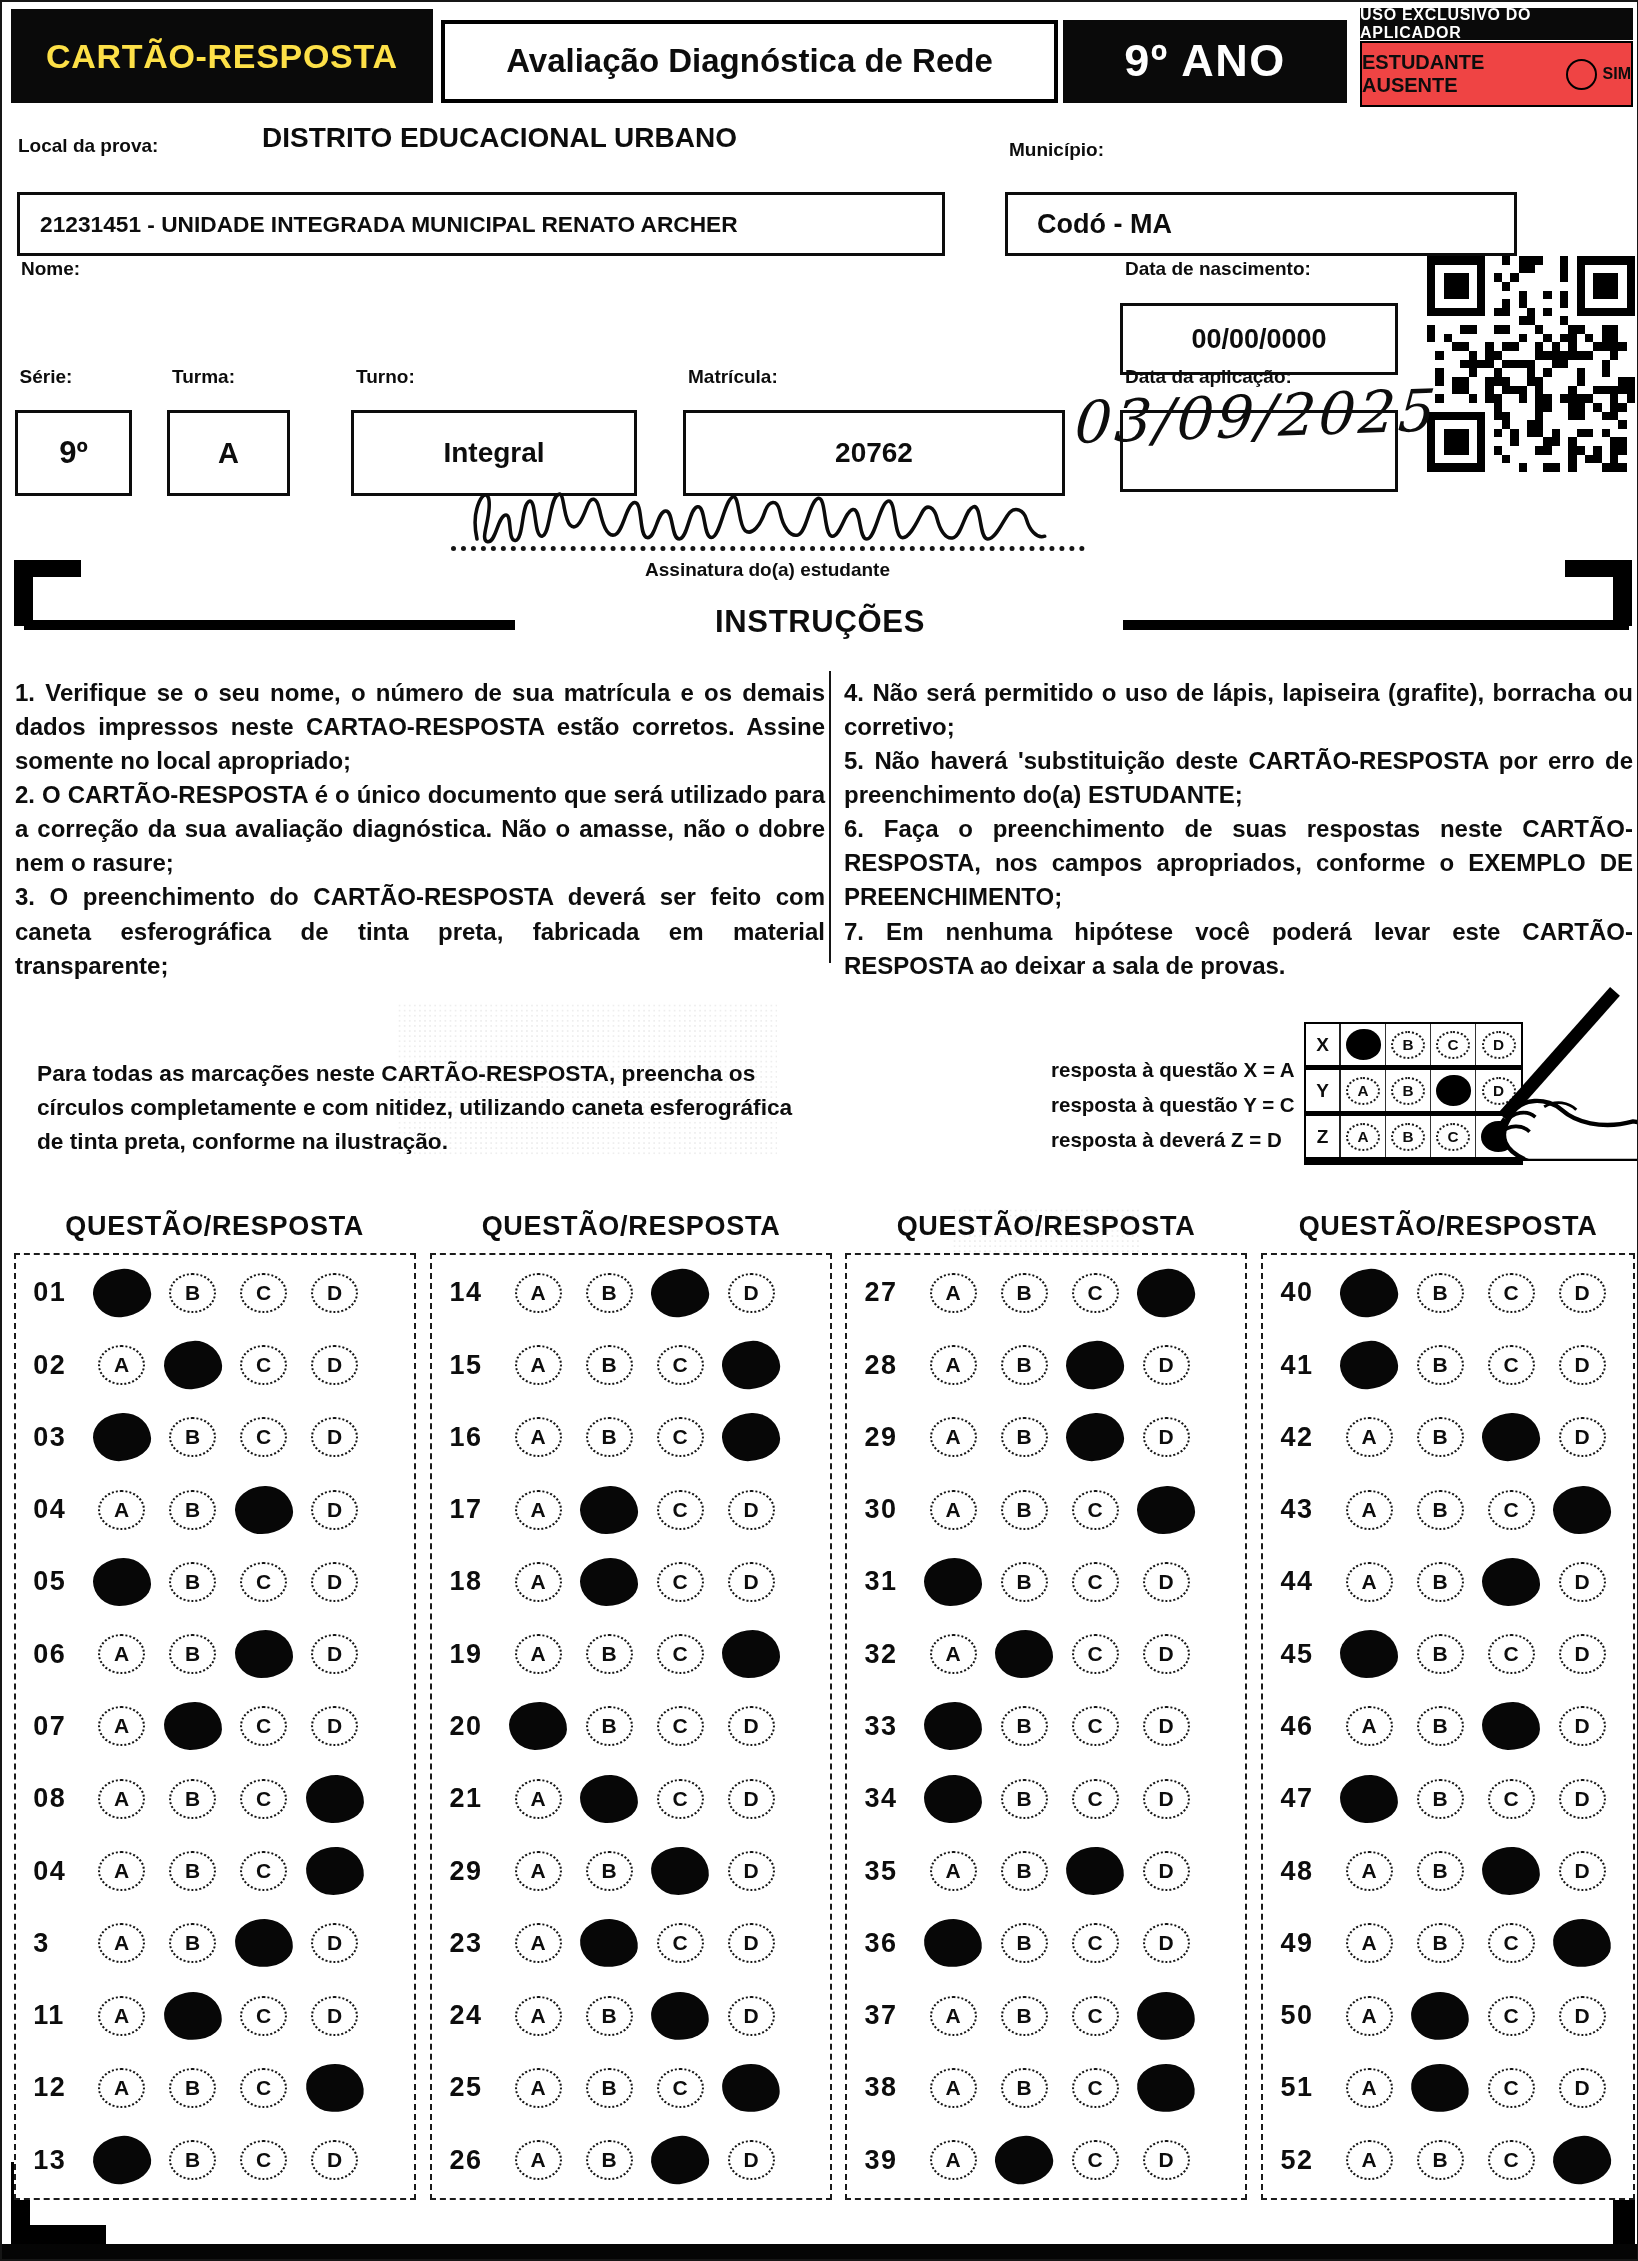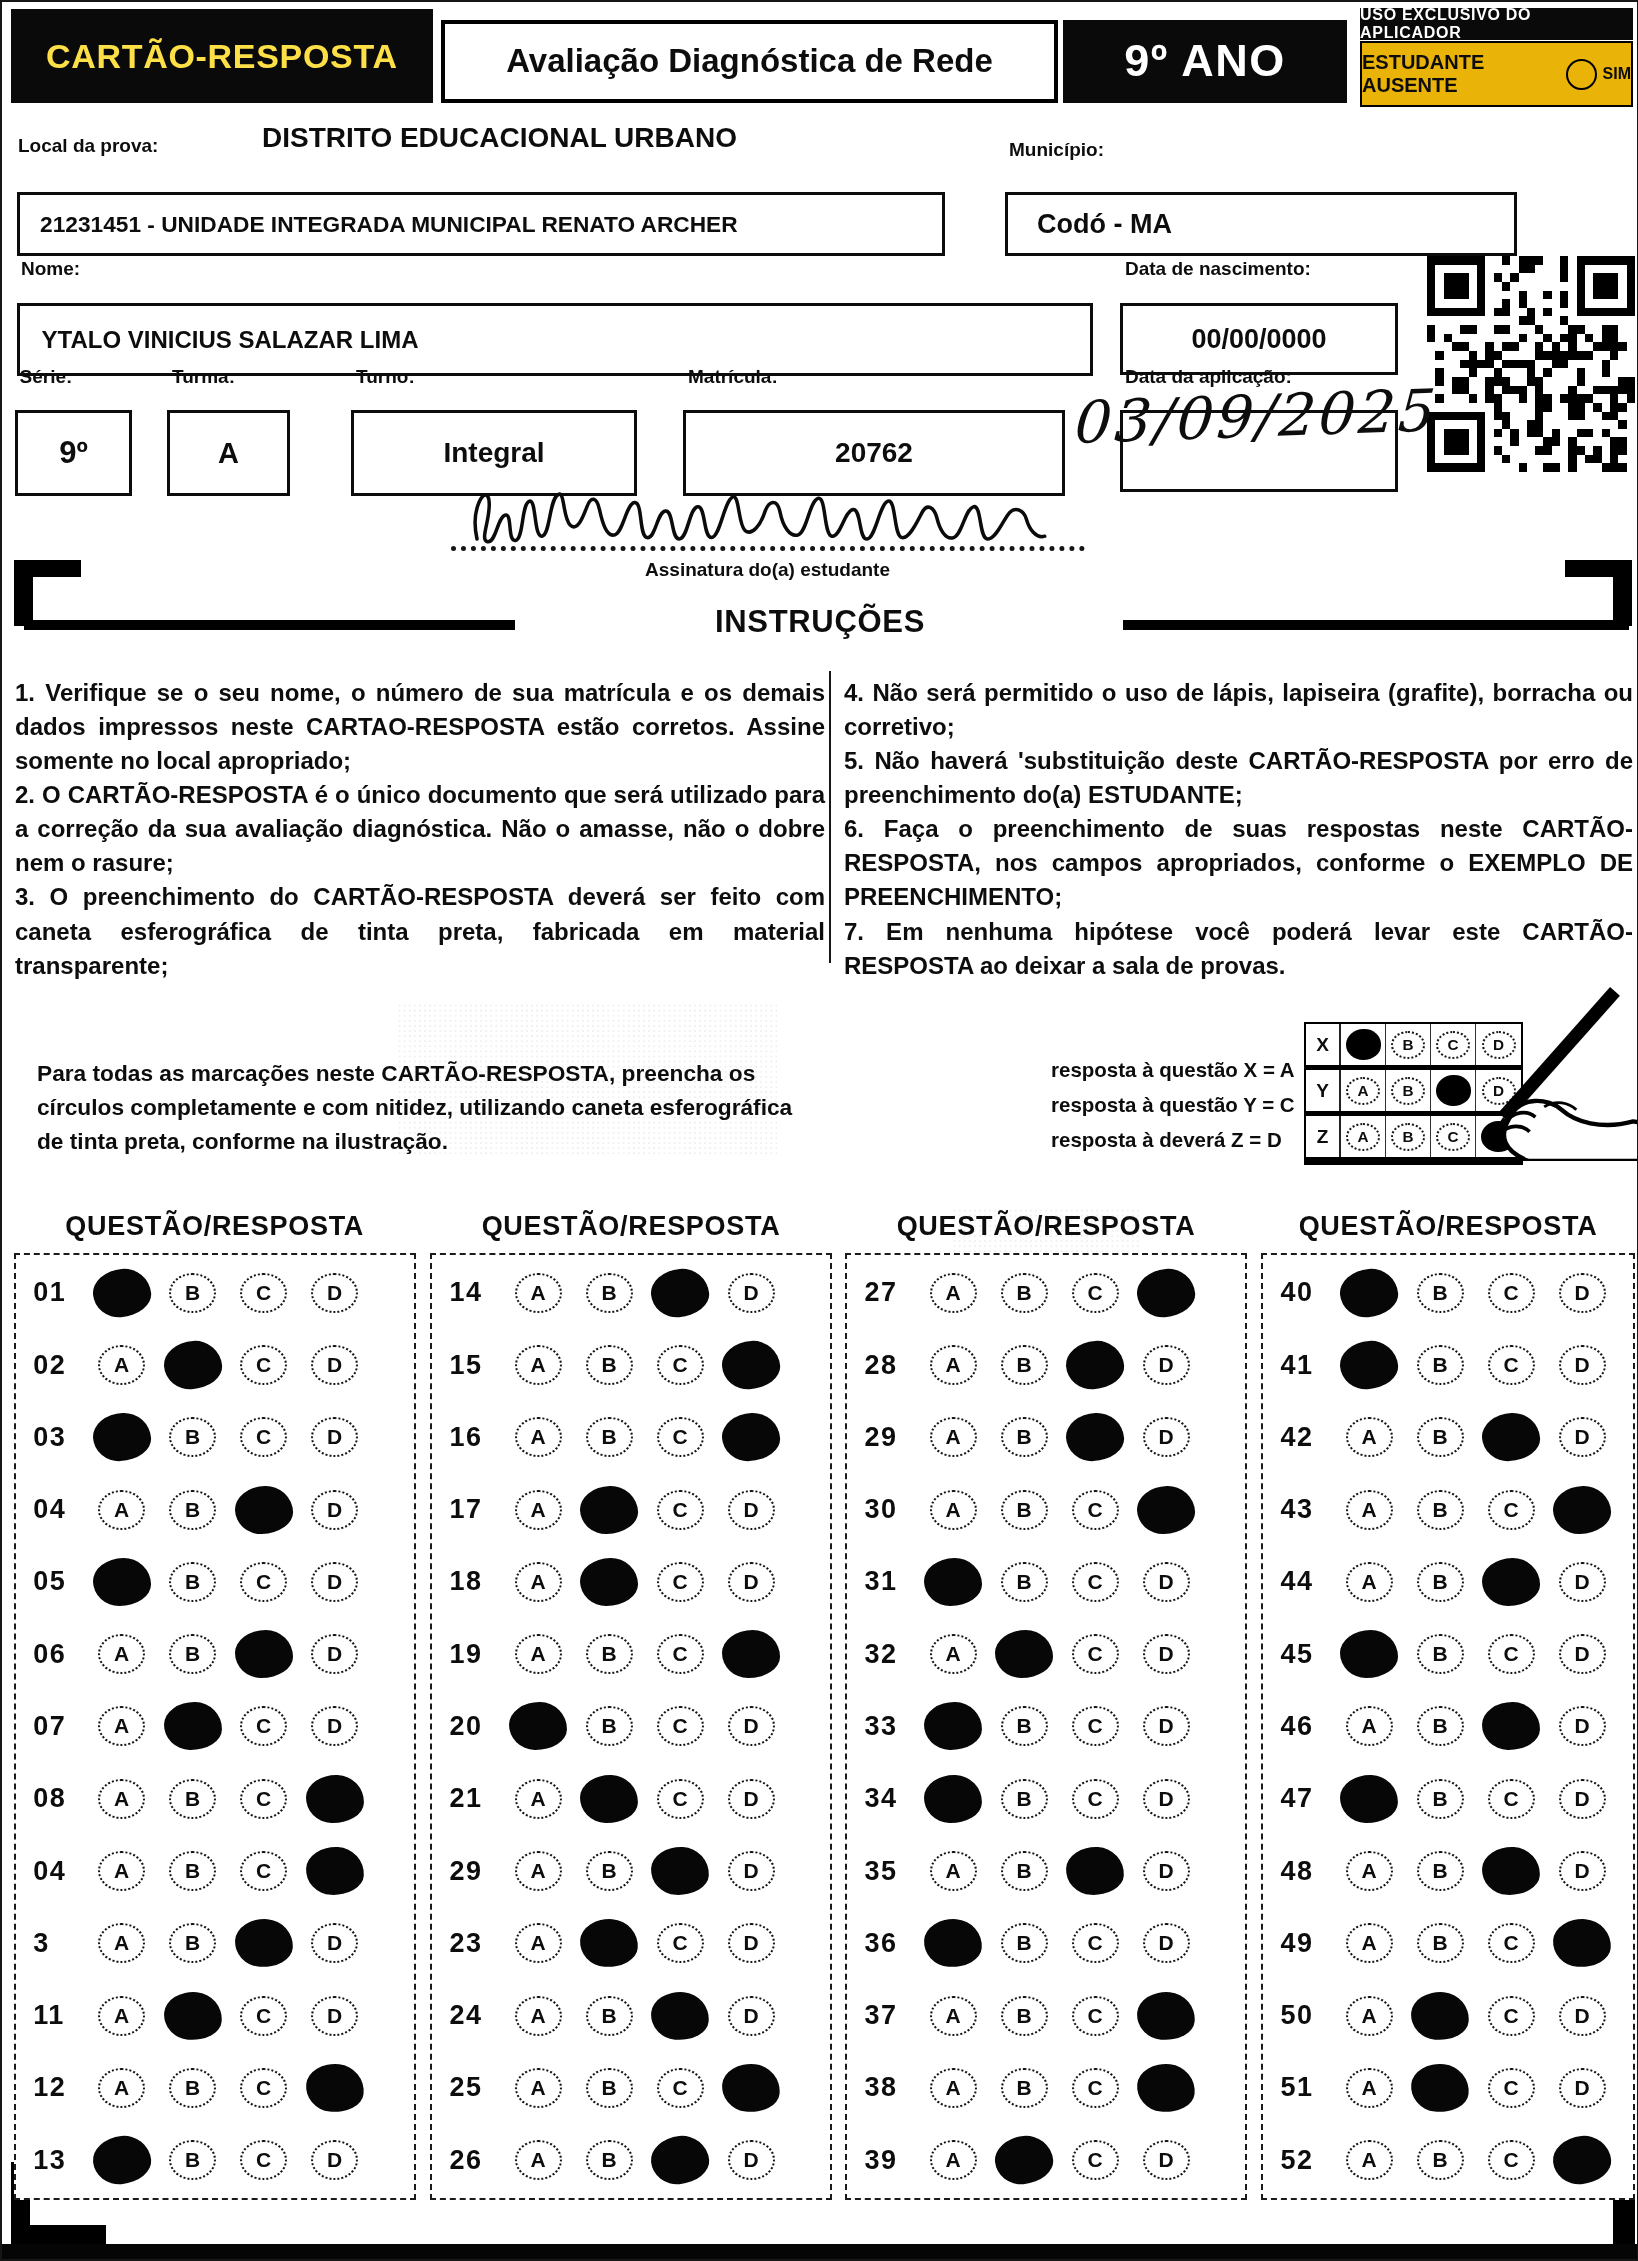--- a/index.html
+++ b/index.html
@@ -16,21 +16,21 @@
                 font-size:34px; font-weight:800; letter-spacing:0.7px; }
   .hdr-exam   { left:439px; top:17.5px; width:617px; height:83px; border:4.4px solid #000;
                 display:flex; align-items:center; justify-content:center;
                 font-size:33px; font-weight:800; }
   .hdr-grade  { left:1061px; top:17.5px; width:284px; height:83px; background:#0a0a0a; color:#fff;
                 display:flex; align-items:center; justify-content:center;
                 font-size:45px; font-weight:800; letter-spacing:1.5px; }
   .uso-bar    { left:1358px; top:5.8px; width:273px; height:32px; background:#0a0a0a; color:#fff;
                 display:flex; align-items:center; justify-content:center;
                 font-size:16px; font-weight:700; letter-spacing:0.7px; }
-  .ausente-box{ left:1358px; top:39px; width:273px; height:66px; border:2.9px solid #000; background:#eab308;
+  .ausente-box{ left:1358px; top:39px; width:273px; height:66px; border:2.9px solid #000; background:#ef4444;
                 display:flex; align-items:center; justify-content:center; gap:5.8px; }
   .ausente-label { font-size:20px; font-weight:800; }
   .ausente-circle{ width:34px; height:31px; border:2.9px solid #000; border-radius:50%; }
   .ausente-sim { font-size:16px; font-weight:800; }
 
   
   .lbl { font-size:19px; font-weight:800; }
   .fbox { border:3.7px solid #0c0c0c; background:#fff; display:flex; align-items:center;margin-top:26px; }
   .district { left:110px; top:120px; width:775px; text-align:center; font-size:28px; font-weight:800; }
   .school-box { left:14.6px;  top:164px; width:928px; height:64px; padding-left:20.5px; font-size:22.7px; font-weight:800; }
@@ -123,23 +123,20 @@
   <div class="abs district">DISTRITO EDUCACIONAL URBANO</div>
   <div class="abs fbox school-box">
     <span>21231451 - UNIDADE INTEGRADA MUNICIPAL RENATO ARCHER</span>
   </div>
   <div class="abs lbl" style="left:1007px; top:137px;">Município:</div>
   <div class="abs fbox mun-box">
     <span>Codó - MA</span>
   </div>
 
   <div class="abs lbl" style="left:19px; top:256px;">Nome:</div>
-  <div class="abs fbox nome-box">
-    <span>YTALO VINICIUS SALAZAR LIMA</span>
-  </div>
   <div class="abs lbl" style="left:1123px; top:256px;">Data de nascimento:</div>
   <div class="abs fbox nasc-box">
     <span>00/00/0000</span>
   </div>
 
   <div class="abs lbl" style="left:17.5px; top:364px;">Série:</div>
   <div class="abs fbox serie-box">
     <span>9º</span>
   </div>
   <div class="abs lbl" style="left:170px; top:364px;">Turma:</div>

